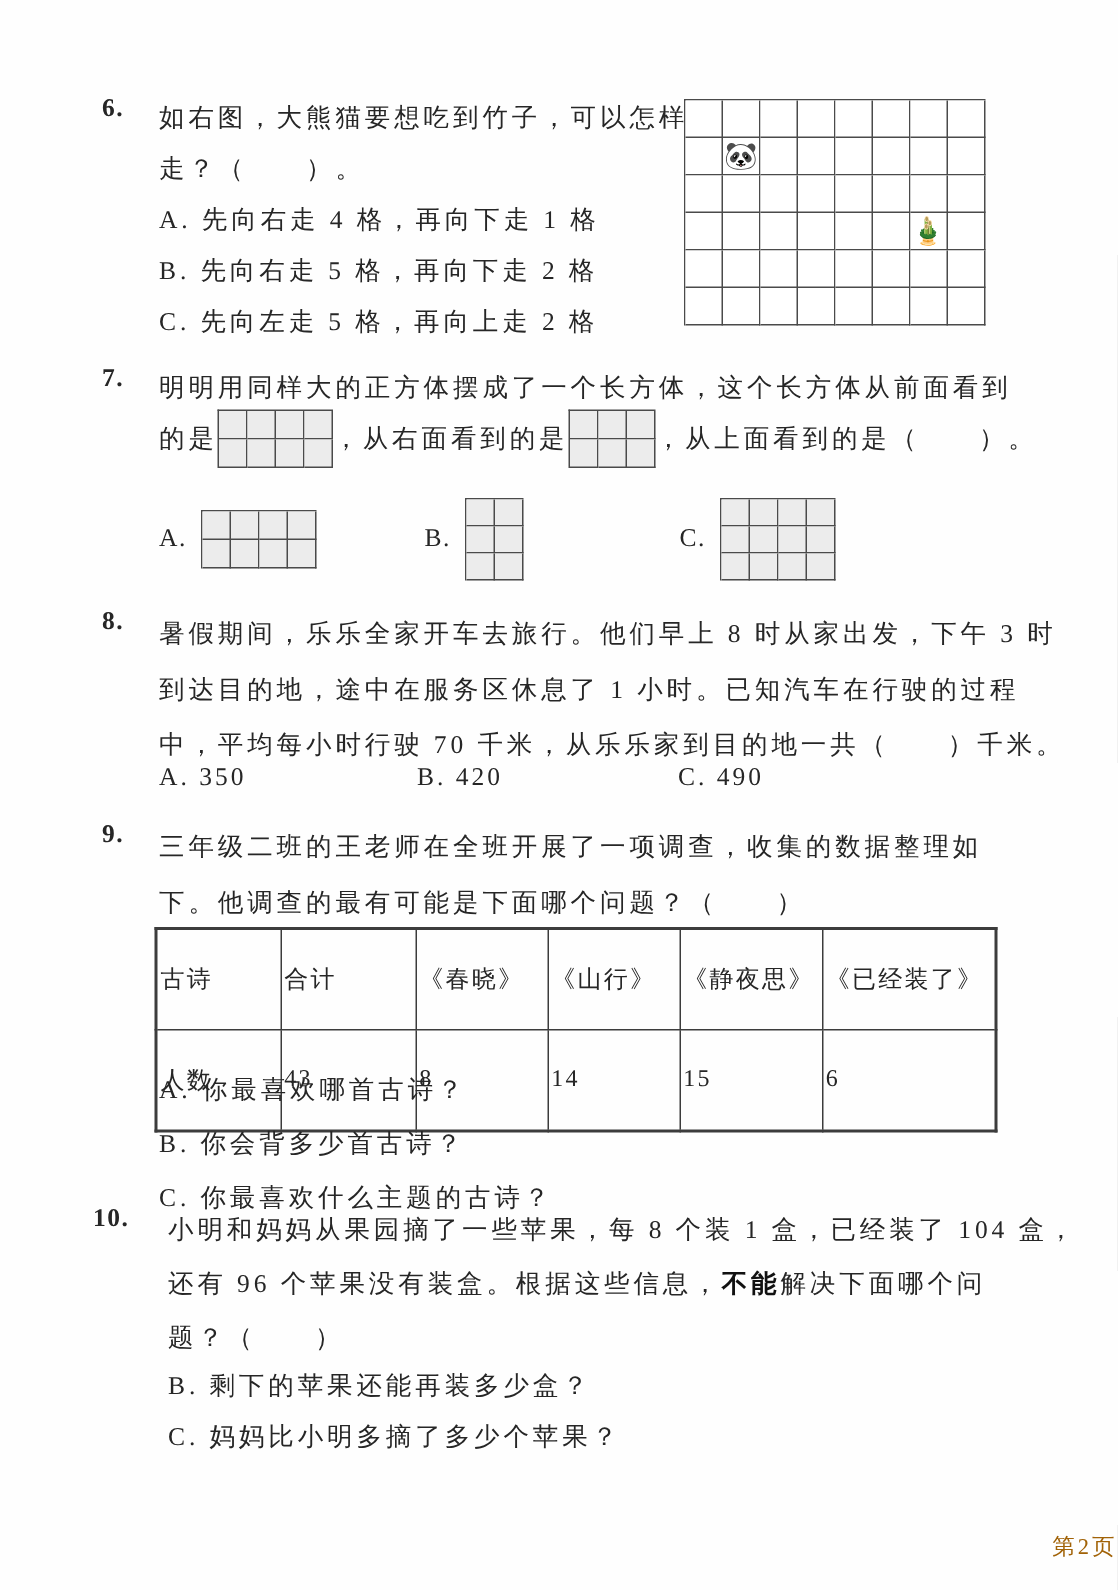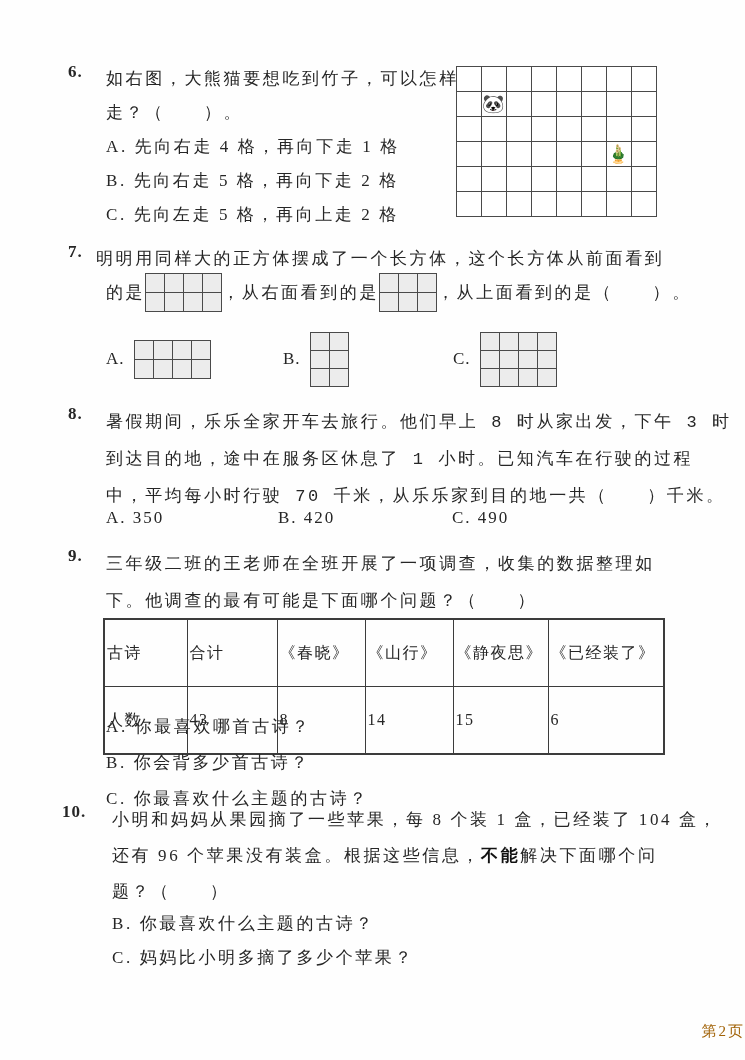--- a/index.html
+++ b/index.html
@@ -5,21 +5,21 @@
   html,body { margin:0; padding:0; background:#e8e8e8; }
   .page {
     position:relative; width:745px; height:1060px; margin:0 auto;
     background:#fefefe; overflow:hidden;
     font-family:"Liberation Serif","DejaVu Serif",serif;
     color:#262626;
   }
   .abs { position:absolute; }
   .qnum { position:absolute; font-weight:bold; font-size:17px; letter-spacing:1px; }
   .qline { margin:0; font-size:17px; letter-spacing:2.6px; line-height:34px; white-space:nowrap; }
-  .lh37 .qline { line-height:37px;font-family:Liberation Mono, monospace; }
+  .lh37 .qline { line-height:37px; }
   .lh36 .qline { line-height:36px; }
   .optline { margin:0; font-size:17px; letter-spacing:2.6px; line-height:34px; white-space:nowrap; }
   .lh36opt .optline { line-height:36px; }
 
   
   .grid-box { display:grid; border-top:1.5px solid #4a4a4a; border-left:1.5px solid #4a4a4a; }
   .grid-box .cell { box-sizing:border-box; border-right:1.5px solid #4a4a4a; border-bottom:1.5px solid #4a4a4a;
                     display:flex; align-items:center; justify-content:center; }
   .map-grid { --cw:25px; }
   .map-grid .cell { height:25px; background:#fff; }
@@ -121,21 +121,21 @@
       <div class="cell"></div>
       <div class="cell"></div>
       <div class="cell"></div>
       <div class="cell"></div>
       <div class="cell"></div>
       <div class="cell"></div>
       <div class="cell"></div>
     </div>
 
   <span class="qnum" style="left:68px; top:242px;">7.</span>
-  <div class="abs" style="left:96px; top:242px;">
+  <div class="abs" style="left:106px; top:242px;">
     <p class="qline">明明用同样大的正方体摆成了一个长方体，这个长方体从前面看到</p>
   </div>
   <div class="q7-inline" style="left:106px; top:270px; height:44px;">
     <span>的是</span>
     <span class="grid-box view-grid" style="grid-template-columns: repeat(4, var(--cw, 20px));">
         <div class="cell"></div>
         <div class="cell"></div>
         <div class="cell"></div>
         <div class="cell"></div>
         <div class="cell"></div>
@@ -251,19 +251,19 @@
 
   <span class="qnum" style="left:62px; top:802px;">10.</span>
   <div class="abs lh36" style="left:112px; top:802px;">
     <p class="qline">小明和妈妈从果园摘了一些苹果，每 8 个装 1 盒，已经装了 104 盒，</p>
     <p class="qline">
       <span>还有 96 个苹果没有装盒。根据这些信息，</span><strong class="emph">不能</strong><span>解决下面哪个问</span>
     </p>
     <p class="qline">题？（　　）</p>
   </div>
   <div class="abs" style="left:112px; top:907px;">
-    <p class="optline">B. 你最喜欢什么主题的古诗？</p>
+    <p class="optline">B. 剩下的苹果还能再装多少盒？</p>
     <p class="optline">C. 妈妈比小明多摘了多少个苹果？</p>
   </div>
 
   <div class="page-num">第2页</div>
 
 </div>
 
 </body></html>

